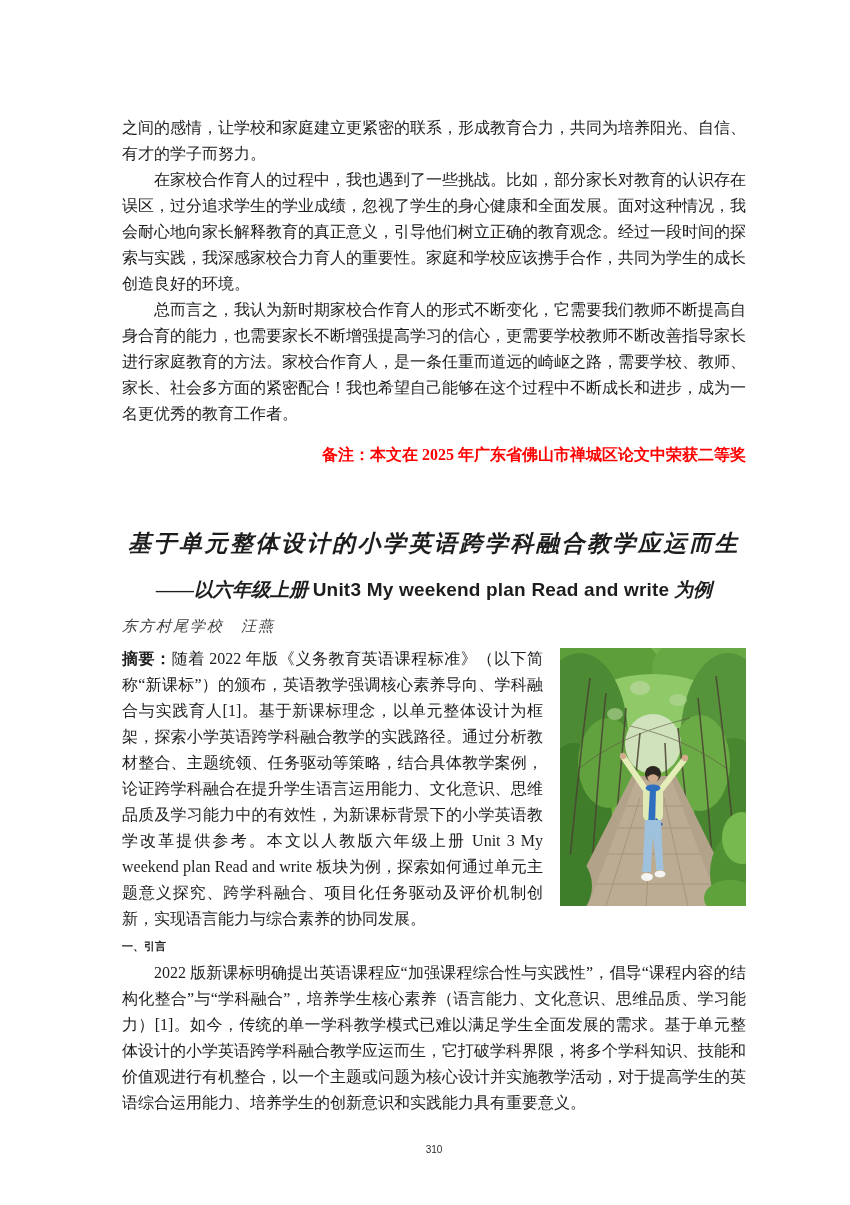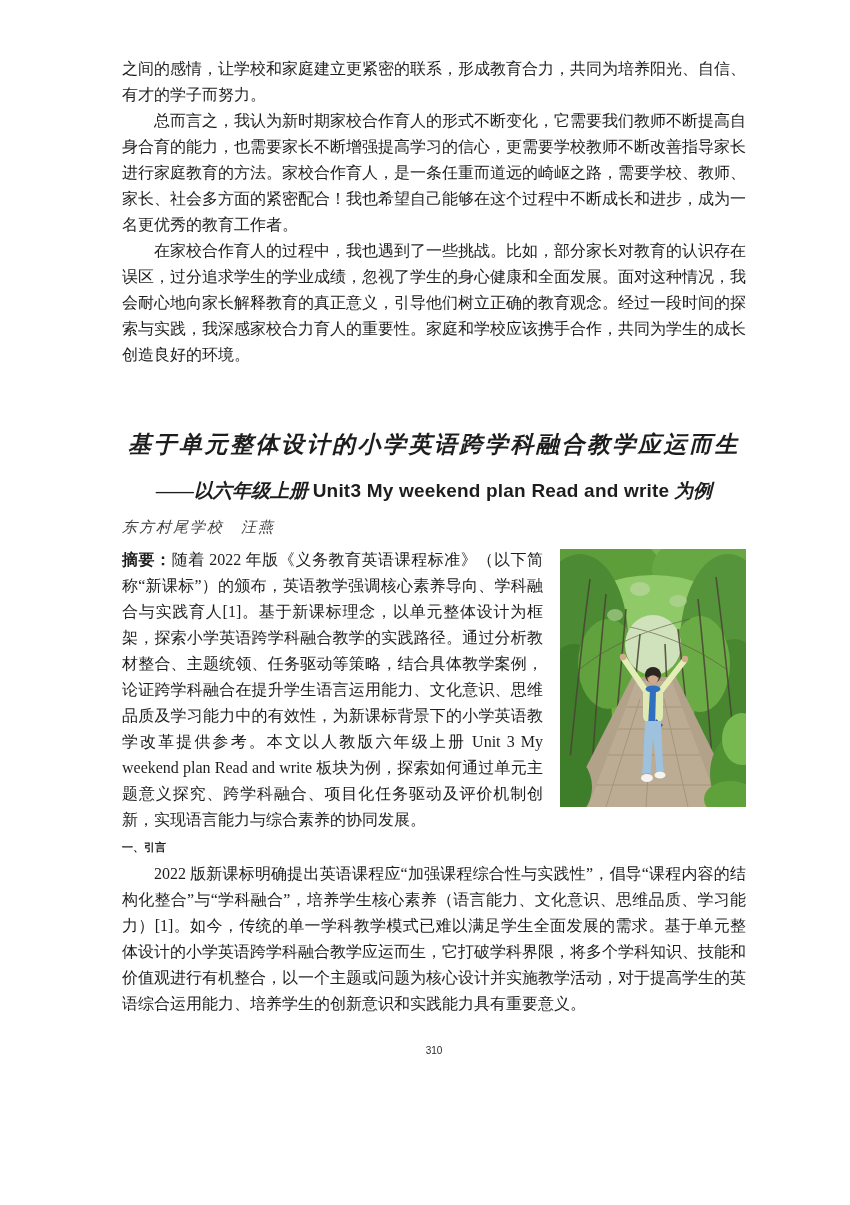--- a/index.html
+++ b/index.html
@@ -5,21 +5,21 @@
   * { margin: 0; padding: 0; box-sizing: border-box; }
   html, body { background: #ffffff; }
   body {
     width: 850px;
     height: 1205px;
     font-family: "Liberation Serif", "DejaVu Serif", serif;
     color: #1d1d1d;
     overflow: hidden;
   }
   .content {
-    padding: 56px 104px 0 122px;
+    padding: 115px 104px 0 122px;
   }
   p.body-text {
     font-size: 16px;
     line-height: 26px;
     text-align: justify;
   }
   .indent { text-indent: 2em; }
   .award-note {
     margin-top: 16px;
     text-align: right;
@@ -89,23 +89,24 @@
     font-size: 10px;
     color: #2b2b2b;
   }
 </style>
 </head>
 <body>
 
 <div class="content">
 
   <p class="body-text">之间的感情，让学校和家庭建立更紧密的联系，形成教育合力，共同为培养阳光、自信、有才的学子而努力。</p>
+  <p class="body-text indent">在家校合作育人的过程中，我也遇到了一些挑战。比如，部分家长对教育的认识存在误区，过分追求学生的学业成绩，忽视了学生的身心健康和全面发展。面对这种情况，我会耐心地向家长解释教育的真正意义，引导他们树立正确的教育观念。经过一段时间的探索与实践，我深感家校合力育人的重要性。家庭和学校应该携手合作，共同为学生的成长创造良好的环境。</p>
   <p class="body-text indent">总而言之，我认为新时期家校合作育人的形式不断变化，它需要我们教师不断提高自身合育的能力，也需要家长不断增强提高学习的信心，更需要学校教师不断改善指导家长进行家庭教育的方法。家校合作育人，是一条任重而道远的崎岖之路，需要学校、教师、家长、社会多方面的紧密配合！我也希望自己能够在这个过程中不断成长和进步，成为一名更优秀的教育工作者。</p>
-  <p class="body-text indent">在家校合作育人的过程中，我也遇到了一些挑战。比如，部分家长对教育的认识存在误区，过分追求学生的学业成绩，忽视了学生的身心健康和全面发展。面对这种情况，我会耐心地向家长解释教育的真正意义，引导他们树立正确的教育观念。经过一段时间的探索与实践，我深感家校合力育人的重要性。家庭和学校应该携手合作，共同为学生的成长创造良好的环境。</p>
-
+
+  <p class="award-note" style="color:#ff0000;">备注：本文在 2025 年广东省佛山市禅城区论文中荣获二等奖</p>
 
   <h1 class="article-title">基于单元整体设计的小学英语跨学科融合教学应运而生</h1>
 
   <h2 class="article-subtitle"><span>——以六年级上册 </span><span class="en">Unit3 My weekend plan Read and write</span><span> 为例</span></h2>
 
   <p class="article-author">东方村尾学校　汪燕</p>
 
   <div class="abstract-block">
     <div class="photo-wrap">
       <svg viewBox="0 0 186 258" xmlns="http://www.w3.org/2000/svg">

